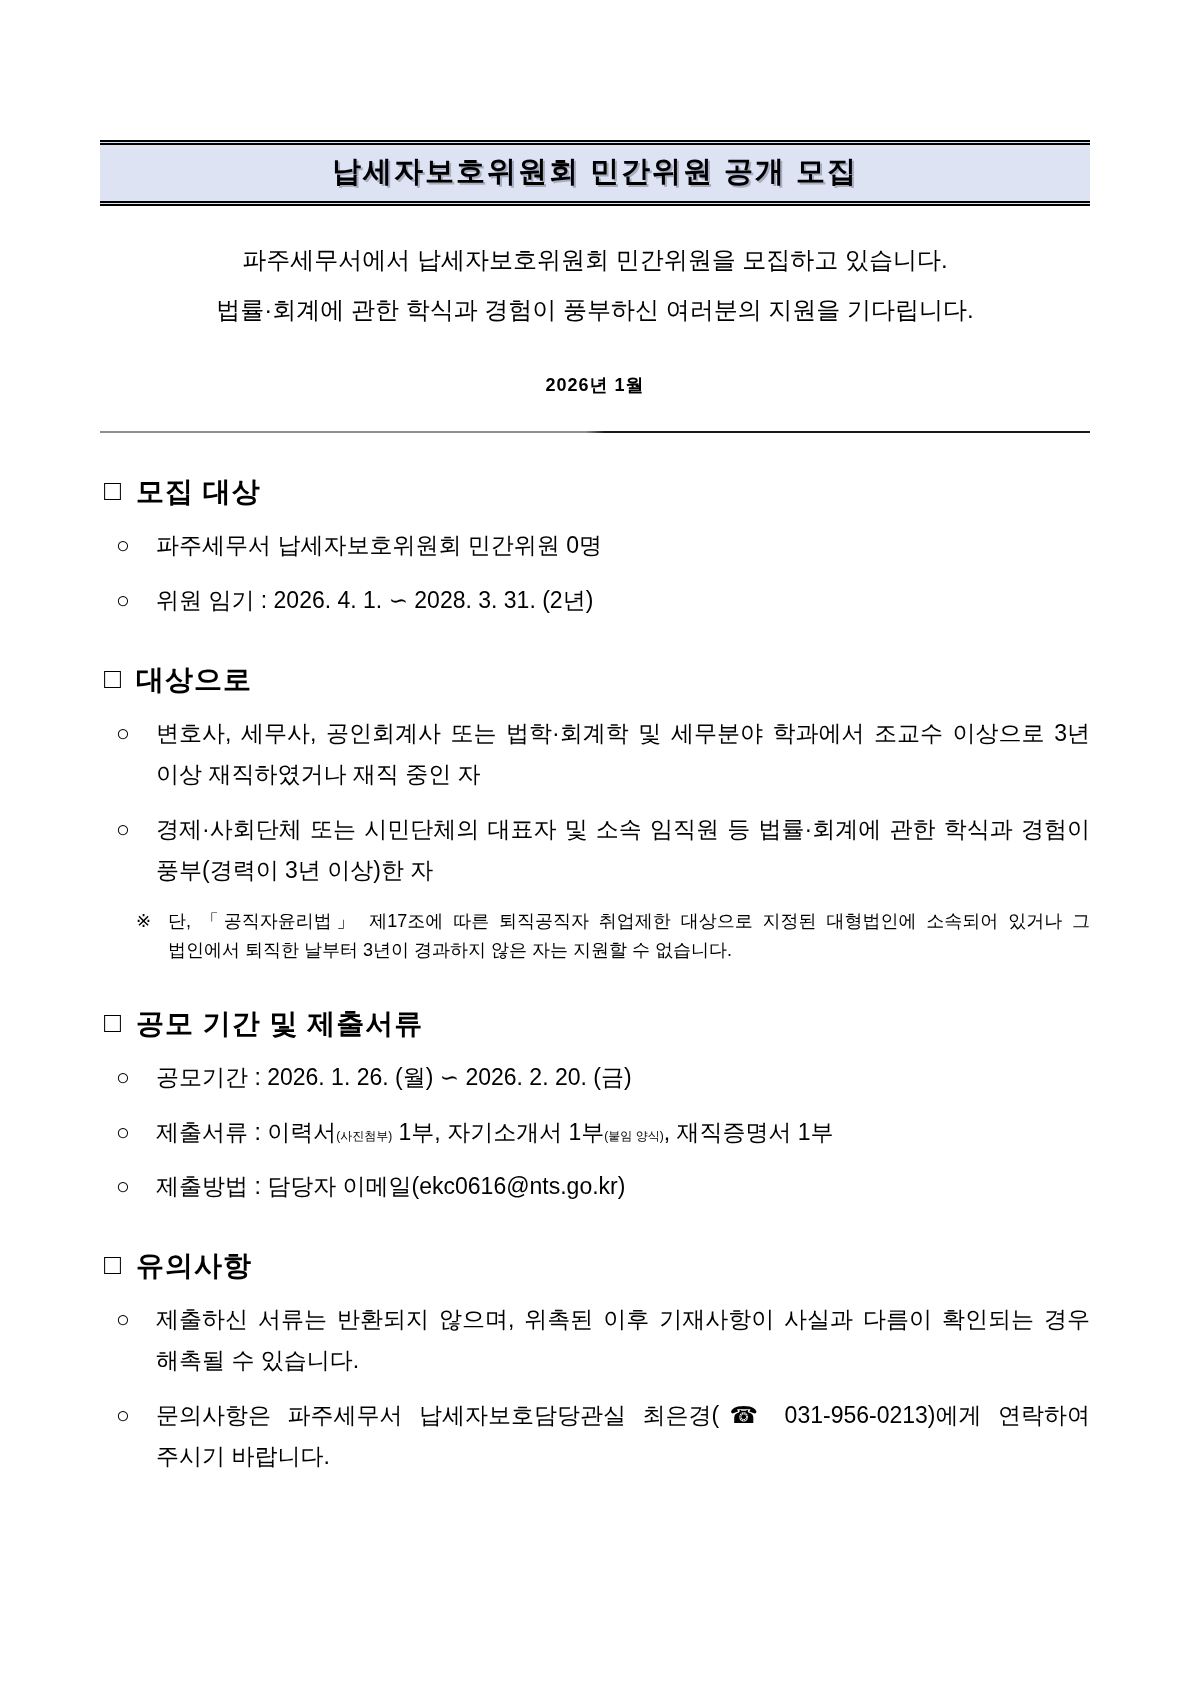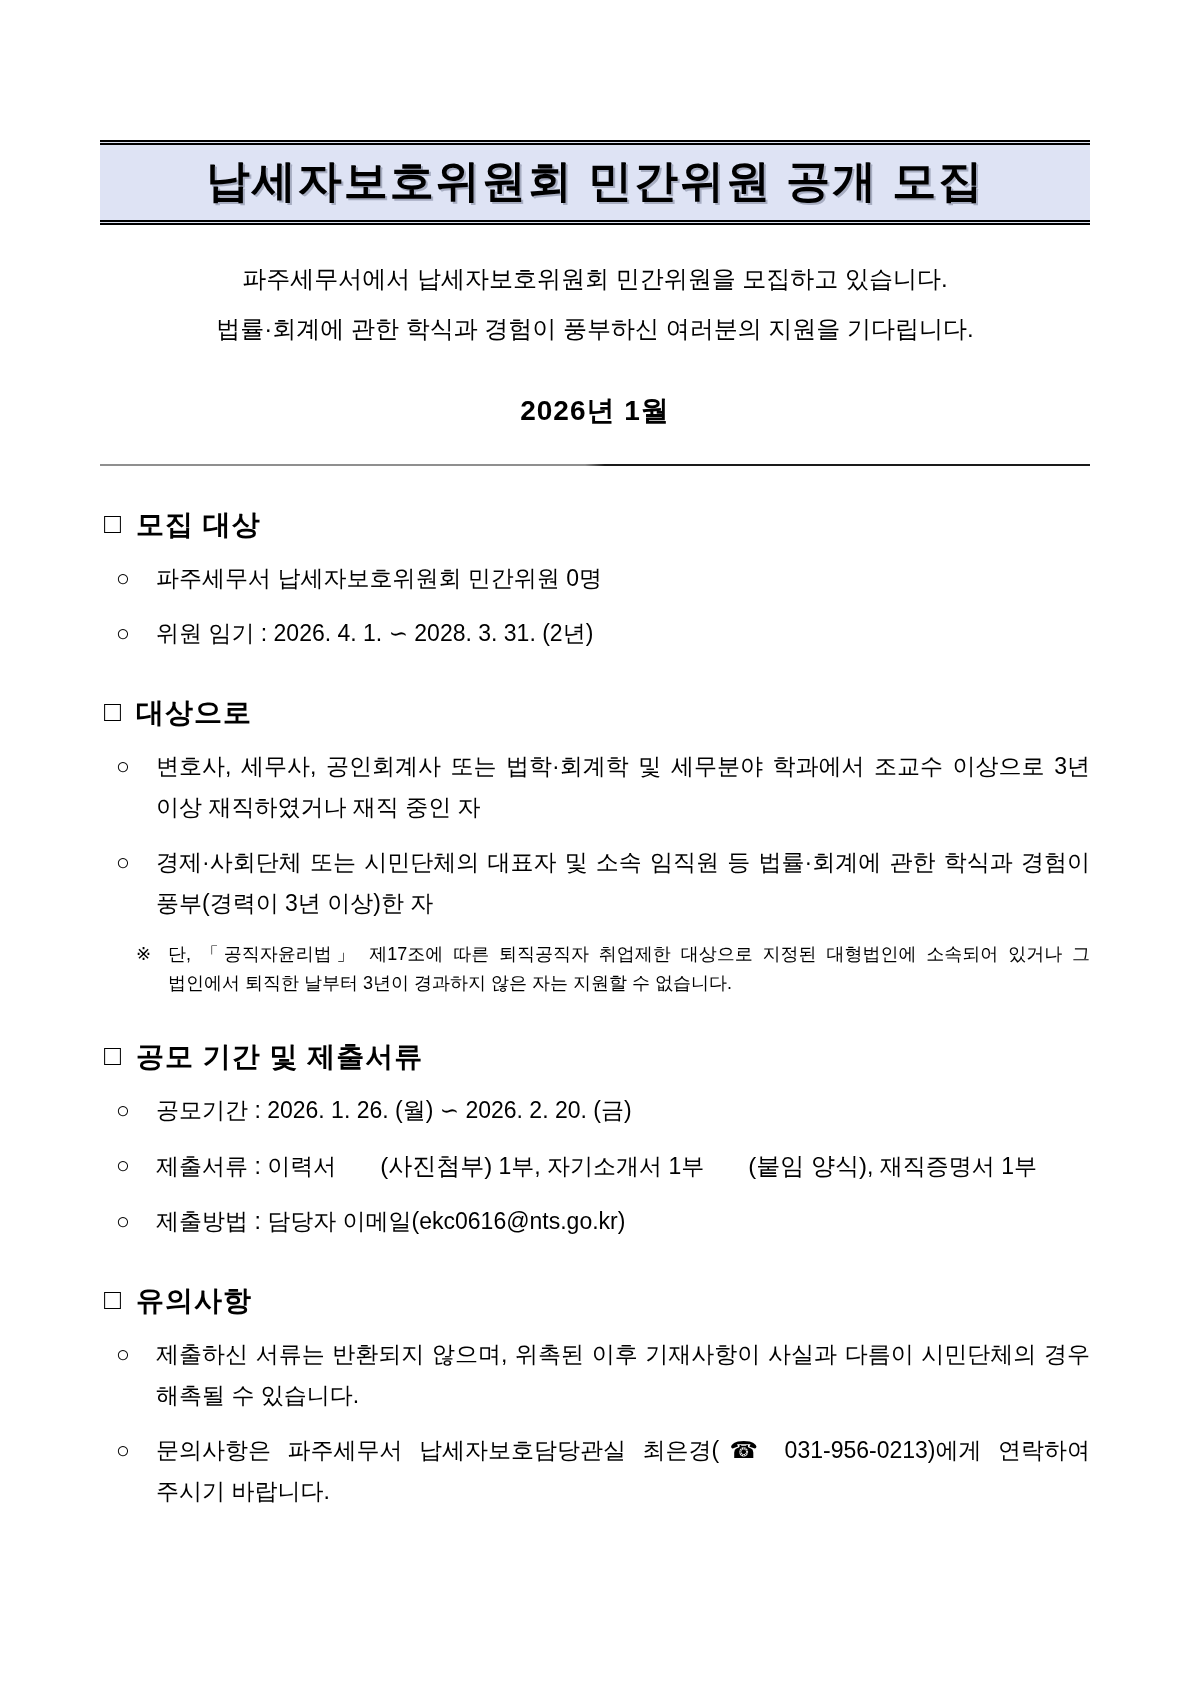--- a/index.html
+++ b/index.html
@@ -17,21 +17,21 @@
   .banner {
     margin-top: 140px;
     background: #dee3f4;
     border-top: 5px double #000;
     border-bottom: 5px double #000;
     text-align: center;
     padding: 7px 0 9px;
   }
   .banner-title {
     margin: 0;
-    font-size: 44px;
+    font-size: 29px;
     font-weight: bold;
     letter-spacing: 2px;
     text-shadow: 2px 2px 0 rgba(100,106,130,0.45);
     word-break: keep-all;
   }
 
   
   .intro-line {
     margin: 12px;
     text-align: center;
@@ -39,21 +39,21 @@
     line-height: 1.3;
     word-break: keep-all;
   }
   .intro-line-1 { margin-top: 38px; }
   .intro-line-2 { margin-top: 19px; }
 
   
   .doc-date {
     margin: 48px 0 0;
     text-align: center;
-    font-size: 28px;
+    font-size: 18px;
     font-weight: bold;
     letter-spacing: 1px;
   }
   .signer {
     margin: 16px 0 0;
     text-align: center;
     font-size: 31px;
     font-weight: bold;
     letter-spacing: 11px;
   }
@@ -80,21 +80,21 @@
   .item {
     display: flex;
     padding-left: 16px;
     margin-top: 14px;
     font-size: 23px;
     line-height: 1.78;
     word-break: keep-all;
   }
   .circ { flex: 0 0 40px; }
   .item-text { flex: 1; text-align: justify; }
-  .small { font-size: 24px; margin-left: 44px; }
+  .small { font-size: 12px; }
 
   .note {
     display: flex;
     padding-left: 36px;
     margin-top: 16px;
     font-size: 18px;
     line-height: 1.6;
     word-break: keep-all;
   }
   .note-marker { flex: 0 0 32px; }
@@ -169,21 +169,21 @@
     </div>
   </section>
 
   <section class="sec">
     <h2 class="sec-head">
         <span class="sq">□</span>
         <span class="sec-title">유의사항</span>
       </h2>
     <div class="item">
       <span class="circ">○</span>
-      <span class="item-text">제출하신 서류는 반환되지 않으며, 위촉된 이후 기재사항이 사실과 다름이 시민단체의 경우 해촉될 수 있습니다.</span>
+      <span class="item-text">제출하신 서류는 반환되지 않으며, 위촉된 이후 기재사항이 사실과 다름이 확인되는 경우 해촉될 수 있습니다.</span>
     </div>
     <div class="item">
       <span class="circ">○</span>
       <span class="item-text">문의사항은 파주세무서 납세자보호담당관실 최은경(☎ 031-956-0213)에게 연락하여 주시기 바랍니다.</span>
     </div>
   </section>
 
 </div>
 
 </body></html>

